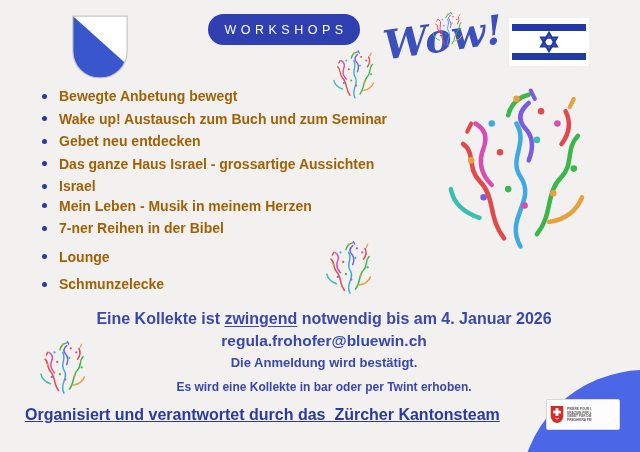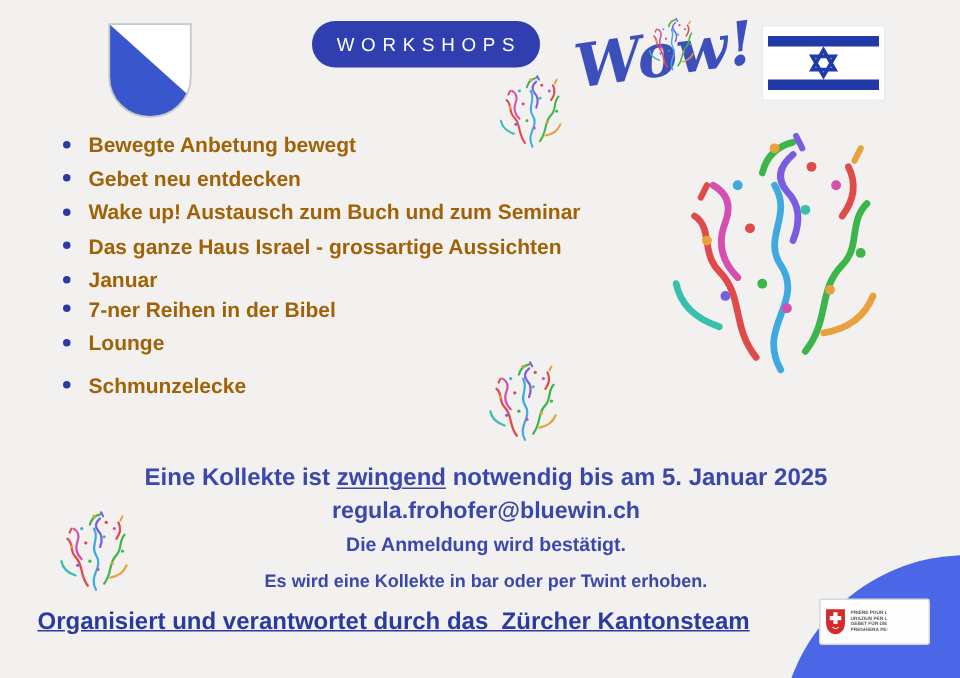--- a/index.html
+++ b/index.html
@@ -146,31 +146,32 @@
     </defs>
     <use href="#burst" transform="translate(324,42) scale(0.62)"></use>
     <use href="#burst" transform="translate(426,6) scale(0.45)"></use>
     <use href="#burst" transform="translate(418,62) scale(2.05)"></use>
     <use href="#burst" transform="translate(316,232) scale(0.68)"></use>
     <use href="#burst" transform="translate(30,332) scale(0.68)"></use>
   </svg>
 
   <ul class="workshop-list">
     <li>Bewegte Anbetung bewegt</li>
+    <li>Wake up! Austausch zum Buch und zum Seminar</li>
     <li>Gebet neu entdecken</li>
-    <li>Wake up! Austausch zum Buch und zum Seminar</li>
     <li>Das ganze Haus Israel - grossartige Aussichten</li>
-    <li>Januar</li>
+    <li>Israel</li>
+    <li>Mein Leben - Musik in meinem Herzen</li>
     <li>7-ner Reihen in der Bibel</li>
     <li>Lounge</li>
     <li>Schmunzelecke</li>
   </ul>
 
   <div class="registration">
-    <div class="reg-line1"><span>Eine Kollekte ist </span><span class="u">zwingend</span><span> notwendig bis am 5. Januar 2025</span></div>
+    <div class="reg-line1"><span>Eine Kollekte ist </span><span class="u">zwingend</span><span> notwendig bis am 4. Januar 2026</span></div>
     <div class="reg-email">regula.frohofer@bluewin.ch</div>
     <div class="reg-confirm">Die Anmeldung wird bestätigt.</div>
     <div class="reg-collection">Es wird eine Kollekte in bar oder per Twint erhoben.</div>
   </div>
 
   <div class="corner-circle"></div>
 
   <div class="organizer">Organisiert und verantwortet durch das  Zürcher Kantonsteam</div>
 
   <div class="swiss-badge">

